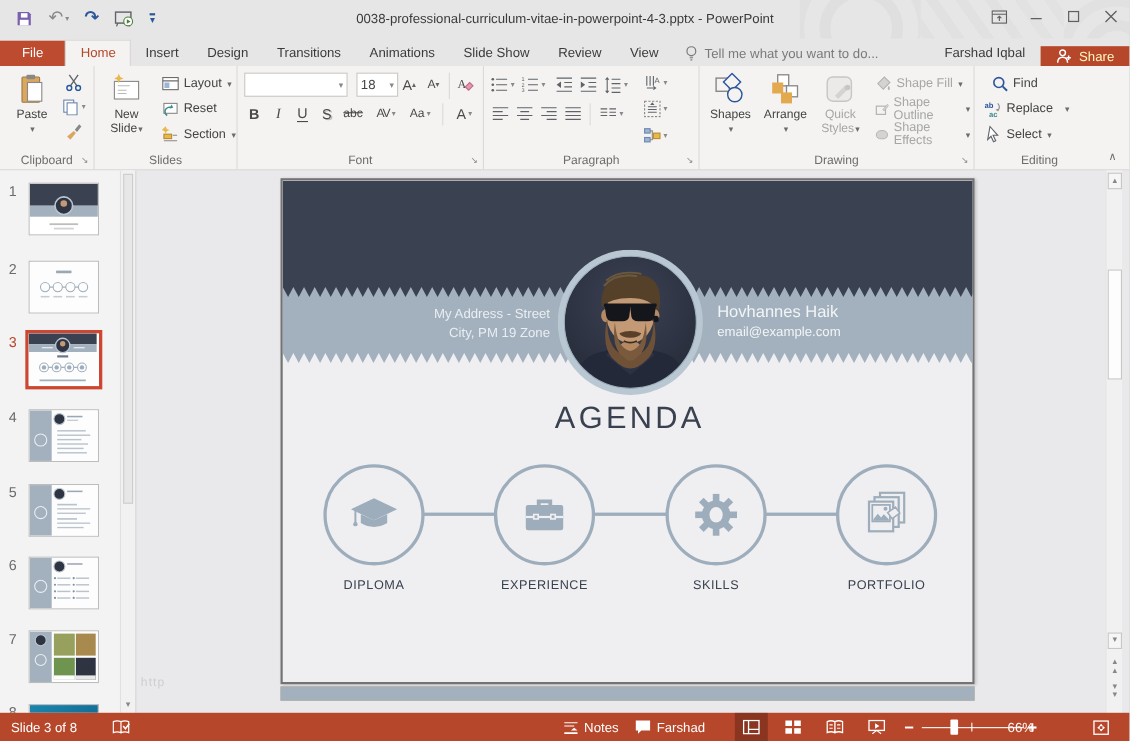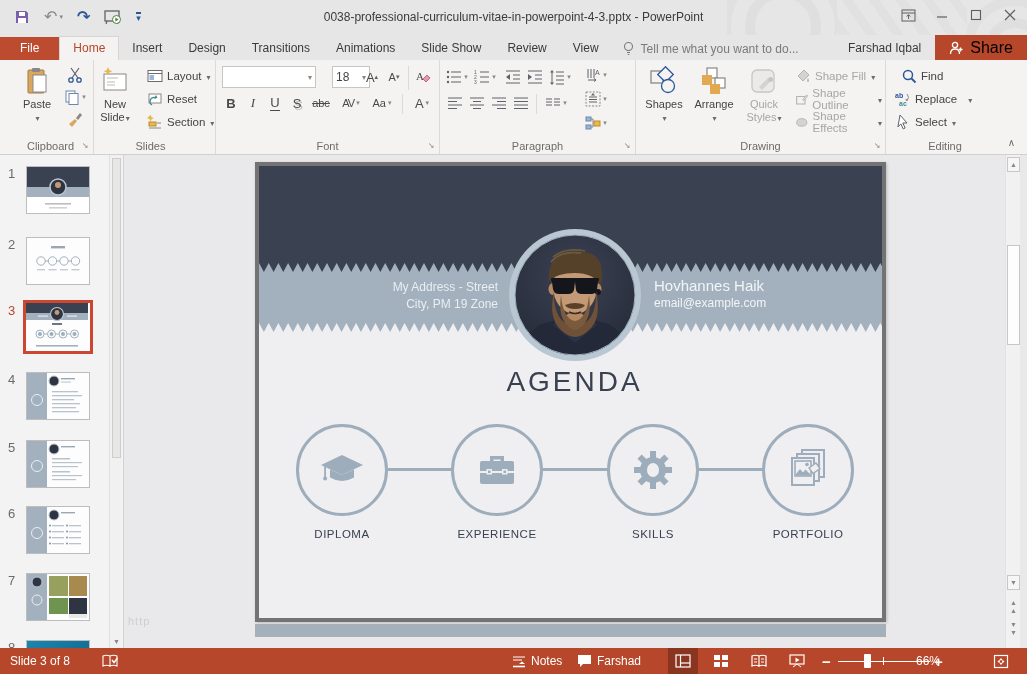--- a/index.html
+++ b/index.html
@@ -26,21 +26,21 @@
   .wbtn svg { display:block; }
 
   
   .tabrow { position:absolute; left:0; top:35px; width:1027px; height:25px; background:#e6e6e6; display:flex; align-items:flex-end; }
   .tab { padding:4px 13px 5px; font-size:12px; color:#3b3b3b; cursor:default; }
   .tab.file { background:#bc4b2f; color:#fff; padding:4px 20px 5px; }
   .tab.active { background:#f4f3f2; color:#b7472a; border:1px solid #d8d6d4; border-bottom:none; }
   .tellme { display:flex; align-items:center; gap:6px; color:#7a7a7a; padding:4px 10px 4px; font-size:12px; }
   .spacer { flex:1; }
   .acct { font-size:12px; color:#3b3b3b; padding:4px 14px 5px; }
-  .sharebtn { background:#b7472a; color:#000000; height:25px; display:flex; align-items:center; gap:6px; padding:0 14px; font-size:16px; }
+  .sharebtn { background:#b7472a; color:#fef9c3; height:18px; display:flex; align-items:center; gap:6px; padding:0 14px; font-size:12px; }
 
   
   .ribbon { position:absolute; left:0; top:60px; width:1027px; height:95px; background:#f4f3f2; border-bottom:1px solid #d2d0ce; }
   .group { position:absolute; top:0; height:94px; border-right:1px solid #dcdad8; }
   .glabel { position:absolute; bottom:2px; left:0; right:0; text-align:center; font-size:11px; color:#6e6c6a; }
   .launcher { position:absolute; bottom:3px; right:3px; font-size:8px; color:#8a8886; width:10px; height:10px; text-align:center; line-height:10px; }
   .launcher::after { content:"\2198"; }
   .rbtn-lg { position:absolute; top:4px; width:50px; height:66px; text-align:center; font-size:11px; color:#444; border-radius:2px; }
   .rbtn-lg .bigicon { margin:2px auto 2px; width:30px; height:30px; }
   .rbtn-lg .lbl { line-height:13px; }
@@ -62,21 +62,21 @@
   .tnum { position:absolute; left:8px; top:0px; font-size:13px; color:#6b6b6b; }
   .tframe { position:absolute; left:26px; top:0; width:64px; height:48px; background:#fff; border:1px solid #bdbdbd; }
   .thumb.sel .tnum { color:#b7472a; }
   .thumb.sel .tframe { border:3px solid #cd4631; left:23px; top:-3px; width:70px; height:54px; }
   .stray { position:absolute; left:128px; top:465px; font-size:11px; color:#cfcfcf; letter-spacing:1px; }
   .tscroll { position:absolute; right:1px; top:0; width:13px; height:493px; background:#f1f1f1; border-left:1px solid #e0e0e0; }
   .tscroll .thm { position:absolute; left:2px; top:3px; width:9px; height:300px; background:#e7e7e7; border:1px solid #cfcdcb; }
   .sbarrow { position:absolute; left:0; width:13px; height:13px; font-size:7px; color:#8a8886; text-align:center; line-height:13px; }
 
   .canvas { position:absolute; left:125px; top:0; width:902px; height:493px; }
-  .slide { position:absolute; left:130px; top:7px; width:631px; height:460px; background:#efeff1; border:4px solid #737373; box-shadow:1px 1px 3px rgba(0,0,0,.2); overflow:hidden; }
+  .slide { position:absolute; left:130px; top:7px; width:631px; height:460px; background:#efeff1; border:2px solid #737373; box-shadow:1px 1px 3px rgba(0,0,0,.2); overflow:hidden; }
   .slide-footer { position:absolute; left:130px; top:469px; width:631px; height:13px; background:#a2b1bd; border:1px solid #b0aeac; }
   .hdr-svg { position:absolute; left:0; top:0; }
   .addr { position:absolute; top:113px; right:384px; text-align:right; color:#e9eef2; font-size:12px; line-height:17px; }
   .person { position:absolute; left:395px; top:110px; color:#f2f5f7; }
   .person .nm { font-size:15px; line-height:19px; }
   .person .em { font-size:12px; line-height:17px; }
   .photo { position:absolute; left:250px; top:63px; width:132px; height:132px; }
   .agenda-title { position:absolute; left:0; width:631px; top:200px; text-align:center; font-size:28px; letter-spacing:3px; color:#39404f; }
   .connector { position:absolute; top:302px; left:83px; width:466px; height:3px; background:#9dadbb; }
   .acircle { position:absolute; top:258px; width:92px; height:92px; border:3px solid #9dadbb; border-radius:50%; background:#efeff1; display:flex; align-items:center; justify-content:center; }
@@ -184,21 +184,21 @@
           <circle cx="6" cy="4" r="2.6" fill="none" stroke="#fff" stroke-width="1.3"></circle>
           <path d="M1.5,13 q0,-5 4.5,-5 q4.5,0 4.5,5" fill="none" stroke="#fff" stroke-width="1.3"></path>
           <path d="M11.5,6.5 v4 M9.5,8.5 h4" stroke="#fff" stroke-width="1.3"></path>
         </svg>
       <span>Share</span>
     </span>
   </div>
 
   <div class="ribbon">
 
-    <div class="group" style="left:0;width:86px;margin-left:8px;">
+    <div class="group" style="left:0;width:86px;">
       <div class="rbtn-lg" style="left:4px;">
         <div class="bigicon">
           <svg width="30" height="30" viewBox="0 0 30 30">
               <rect x="6" y="4" width="16" height="23" rx="1" fill="#d9a75f" stroke="#9a7a42"></rect>
               <rect x="10" y="2" width="8" height="4" rx="1" fill="#8a8886"></rect>
               <rect x="11" y="9" width="13" height="17" fill="#fff" stroke="#8a8886"></rect>
             </svg>
         </div>
         <div class="lbl"><span>Paste</span><br><span class="dd"></span></div>
       </div>
@@ -267,21 +267,21 @@
           <span class="dd"></span>
       </div>
       <span class="glabel">Slides</span>
     </div>
 
     <div class="group" style="left:216px;width:224px;">
       <div class="combo" style="left:6px;top:6px;width:94px;">
           <span></span>
           <span class="arr">▾</span>
         </div>
-      <div class="combo" style="left:116px;top:6px;width:38px;text-align:center;">
+      <div class="combo" style="left:108px;top:6px;width:38px;text-align:center;">
           <span>18</span>
           <span class="arr">▾</span>
         </div>
       <div class="ibtn" style="left:146px;top:6px;width:20px;">
           <span class="fbtn">A</span>
           <sup style="font-size:7px;color:#5f6368;">▴</sup>
         </div>
       <div class="ibtn" style="left:168px;top:6px;width:20px;">
           <span class="fbtn" style="font-size:11px;">A</span>
           <sup style="font-size:7px;color:#5f6368;">▾</sup>

